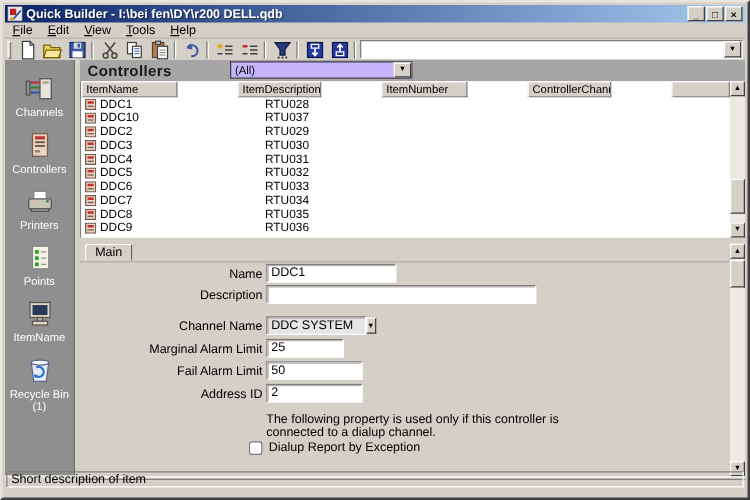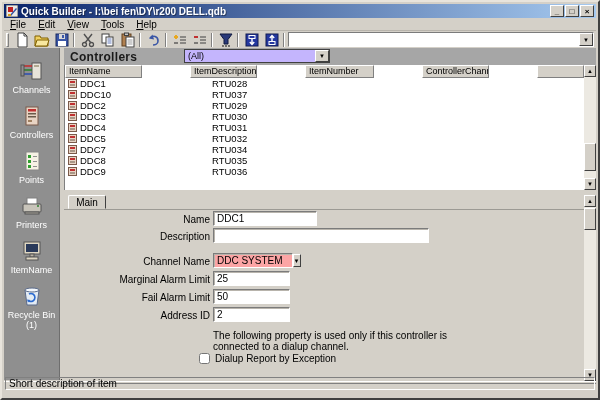--- a/index.html
+++ b/index.html
@@ -83,21 +83,21 @@
   .tab { position:absolute; left:4px; top:2px; width:38px; height:14px;
     background:#d4d0c8; border:1px solid; border-color:#fff #404040 #d4d0c8 #fff;
     border-radius:2px 2px 0 0; font-size:10px; text-align:center; line-height:13px; z-index:2; }
   .tab-line { position:absolute; left:0; right:0; top:16px; height:1px; background:#fff;
     border-bottom:1px solid #9c9a94; }
   .fld-label { position:absolute; left:28px; width:118px; text-align:right; font-size:10px; }
   .field { position:absolute; height:15px; background:#fff;
     border:1px solid; border-color:#7b7b7b #fff #fff #7b7b7b;
     box-shadow:inset 1px 1px 0 #b8b4ac;
     font-family:"Liberation Sans",sans-serif; font-size:10px; padding:0 3px; color:#000; }
-  .dd { position:absolute; height:15px; background:#fca5a5;
+  .dd { position:absolute; height:15px; background:#e5e5e5;
     border:1px solid; border-color:#7b7b7b #fff #fff #7b7b7b; box-shadow:inset 1px 1px 0 #b8b4ac;
     display:flex; align-items:center;gap:10px; }
   .dd .combo-text { flex:1; font-size:10px; padding-left:3px; white-space:nowrap; }
   .note { position:absolute; left:149px; font-size:10px; color:#000; }
   .chk-row { position:absolute; left:135px; display:flex; align-items:center; }
   .chk-row input { width:11px; height:11px; margin:0 5px 0 0; }
   .chk-row label { font-size:10px; }
   
   .statusbar { position:absolute; left:2px; right:2px; bottom:2px; height:15px;
     border-top:1px solid #fff; display:flex; align-items:center; }
@@ -247,36 +247,36 @@
           <rect x="6" y="2" width="12" height="18" fill="#e8d4c4" stroke="#7a5a4a"></rect>
           <rect x="8" y="4" width="8" height="2.5" fill="#c03030"></rect>
           <rect x="8" y="8" width="8" height="1.5" fill="#6a5a4a"></rect>
           <rect x="8" y="11" width="8" height="1.5" fill="#6a5a4a"></rect>
           <rect x="8" y="15" width="4" height="2" fill="#a08060"></rect>
         </svg>
       <span class="side-label">Controllers</span>
     </div>
     <div class="side-item">
       <svg class="side-icon" viewBox="0 0 24 22">
+          <rect x="7" y="3" width="10" height="7" fill="#fff" stroke="#808080"></rect>
+          <rect x="3" y="9" width="18" height="8" rx="1" fill="#c8c4ba" stroke="#555"></rect>
+          <rect x="5" y="17" width="14" height="2" fill="#a8a49a" stroke="#555"></rect>
+          <circle cx="18" cy="11" r="1" fill="#308030"></circle>
+        </svg>
+      <span class="side-label">Printers</span>
+    </div>
+    <div class="side-item">
+      <svg class="side-icon" viewBox="0 0 24 22">
           <rect x="6" y="2" width="13" height="18" fill="#f6f2e4" stroke="#888"></rect>
           <rect x="8" y="5" width="3" height="3" fill="#30a030"></rect>
           <rect x="8" y="10" width="3" height="3" fill="#30a030"></rect>
           <rect x="8" y="15" width="3" height="3" fill="#30a030"></rect>
           <path d="M13 6.5 h4 M13 11.5 h4 M13 16.5 h4" stroke="#909090"></path>
         </svg>
       <span class="side-label">Points</span>
-    </div>
-    <div class="side-item">
-      <svg class="side-icon" viewBox="0 0 24 22">
-          <rect x="7" y="3" width="10" height="7" fill="#fff" stroke="#808080"></rect>
-          <rect x="3" y="9" width="18" height="8" rx="1" fill="#c8c4ba" stroke="#555"></rect>
-          <rect x="5" y="17" width="14" height="2" fill="#a8a49a" stroke="#555"></rect>
-          <circle cx="18" cy="11" r="1" fill="#308030"></circle>
-        </svg>
-      <span class="side-label">Printers</span>
     </div>
     <div class="side-item">
       <svg class="side-icon" viewBox="0 0 24 22">
           <rect x="4" y="2" width="16" height="12" fill="#ded6c2" stroke="#555"></rect>
           <rect x="6" y="4" width="12" height="8" fill="#2a3a5a"></rect>
           <rect x="10" y="14" width="4" height="3" fill="#b8b0a0" stroke="#555"></rect>
           <rect x="6" y="17" width="12" height="3" fill="#ded6c2" stroke="#555"></rect>
         </svg>
       <span class="side-label">ItemName</span>
     </div>
@@ -386,20 +386,33 @@
           <div class="tcell c-num">RTU032</div>
           <div class="tcell c-chan"></div>
         </div>
       <div class="trow">
           <div class="tcell c-name">
             <svg class="row-icon" viewBox="0 0 9 9">
               <rect x="0.5" y="0.5" width="8" height="8" fill="#e8d4c4" stroke="#7a5a4a"></rect>
               <rect x="2" y="2" width="5" height="2" fill="#c03030"></rect>
               <rect x="2" y="5.5" width="5" height="1" fill="#6a5a4a"></rect>
             </svg>
+            <span>DDC6</span>
+          </div>
+          <div class="tcell c-desc"></div>
+          <div class="tcell c-num">RTU033</div>
+          <div class="tcell c-chan"></div>
+        </div>
+      <div class="trow">
+          <div class="tcell c-name">
+            <svg class="row-icon" viewBox="0 0 9 9">
+              <rect x="0.5" y="0.5" width="8" height="8" fill="#e8d4c4" stroke="#7a5a4a"></rect>
+              <rect x="2" y="2" width="5" height="2" fill="#c03030"></rect>
+              <rect x="2" y="5.5" width="5" height="1" fill="#6a5a4a"></rect>
+            </svg>
             <span>DDC7</span>
           </div>
           <div class="tcell c-desc"></div>
           <div class="tcell c-num">RTU034</div>
           <div class="tcell c-chan"></div>
         </div>
       <div class="trow">
           <div class="tcell c-name">
             <svg class="row-icon" viewBox="0 0 9 9">
               <rect x="0.5" y="0.5" width="8" height="8" fill="#e8d4c4" stroke="#7a5a4a"></rect>
@@ -443,21 +456,21 @@
     <div class="fld-label" style="top:38px">Description</div>
     <input class="field" style="left: 149px; top: 35px; width: 216px;" value="">
 
     <div class="fld-label" style="top:63px">Channel Name</div>
     <div class="dd" style="left:149px; top:60px; width:80px">
       <span class="combo-text">DDC SYSTEM</span>
       <span class="combo-btn">▼</span>
     </div>
 
     <div class="fld-label" style="top:81px">Marginal Alarm Limit</div>
-    <input class="field" style="left: 149px; top: 78px; width: 77px;" value="25">
+    <input class="field" style="left: 149px; top: 78px; width: 62px;" value="25">
 
     <div class="fld-label" style="top:99px">Fail Alarm Limit</div>
     <input class="field" style="left: 149px; top: 96px; width: 77px;" value="50">
 
     <div class="fld-label" style="top:117px">Address ID</div>
     <input class="field" style="left: 149px; top: 114px; width: 77px;" value="2">
 
     <div class="note" style="top:137px">The following property is used only if this controller is</div>
     <div class="note" style="top:148px">connected to a dialup channel.</div>
 

